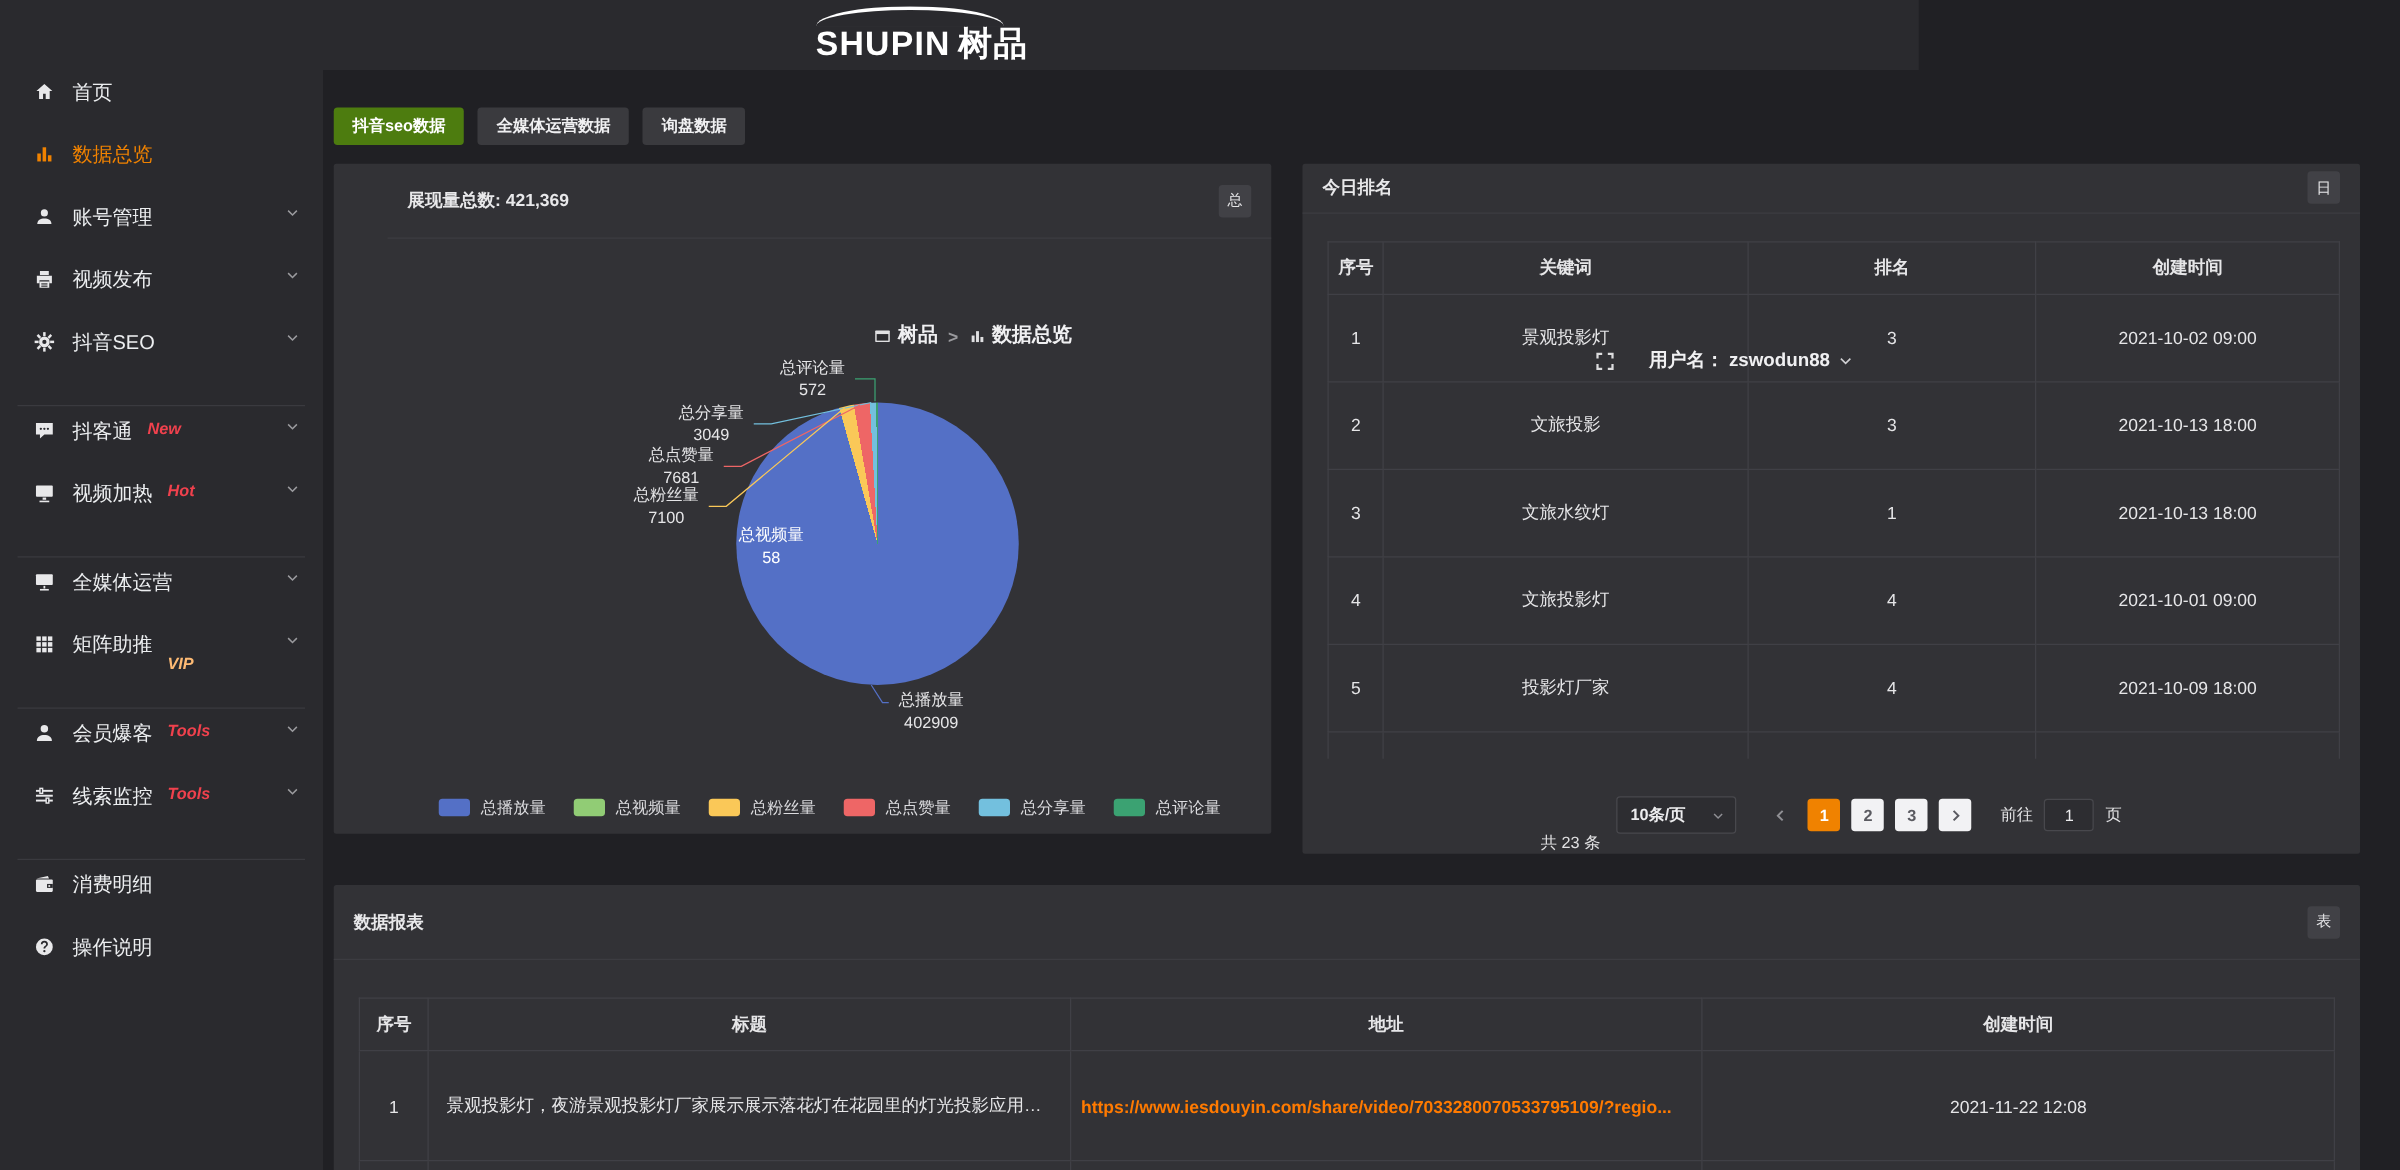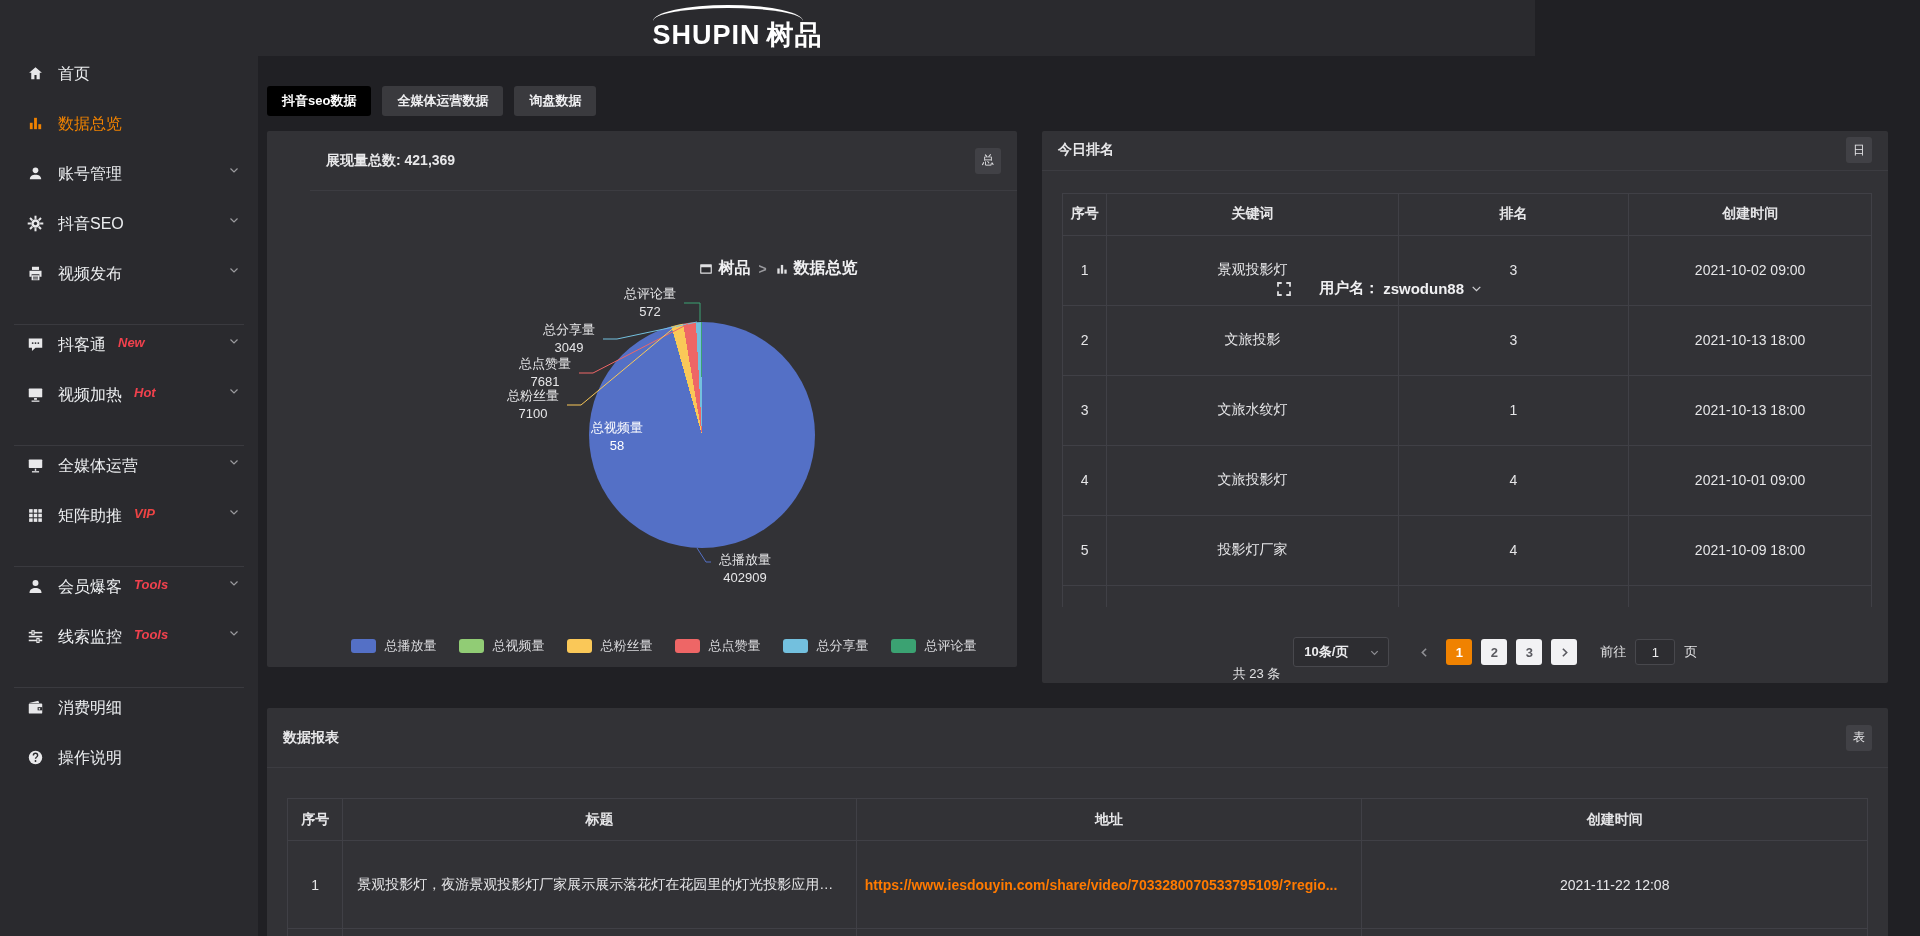--- a/index.html
+++ b/index.html
@@ -33,21 +33,21 @@
   .side-badge { margin-left:12px; font-size:13px; font-weight:bold; font-style:italic; }
   .side-arrow { position:absolute; right:18px; color:#9a9a9e; display:flex; }
   .side-divider { height:1px; background:#3a3a3f; margin:10px 14px; }
 
   
   .main { margin-left:258px; padding:56px 32px 0 9px; }
   .tabs-bar { margin-top:30px; display:flex; gap:11px; }
   .tab { height:30px; padding:0 15px; border:none; border-radius:3px; background:#3a3a3e;
     color:#f0f0f2; font-size:13px; font-weight:bold; cursor:pointer;
     font-family:"Liberation Sans","DejaVu Sans",sans-serif; }
-  .tab.active { background:#000000; color:#fff; }
+  .tab.active { background:#4d7c0f; color:#fff; }
 
   .panels-row { display:flex; gap:25px; margin-top:15px; }
   .panel { background:#323236; border-radius:2px; }
   .panel-head { height:60px; display:flex; align-items:center; justify-content:space-between;
     padding:0 16px 0 16px; border-bottom:1px solid #3c3c41; }
   .panel-title { font-size:14px; font-weight:bold; color:#e8e8ea; }
   .corner-btn { width:26px; height:26px; border:none; border-radius:3px; background:#414146;
     color:#e6e6e8; font-size:12px; cursor:pointer; font-family:inherit; }
 
   
@@ -187,20 +187,37 @@
       <span class="side-label">账号管理</span>
       <span class="side-arrow">
         <svg width="12" height="12" viewBox="0 0 24 24" fill="none" stroke="currentColor" stroke-width="2.4">
           <path d="M5 9l7 7 7-7"></path>
         </svg>
       </span>
     </div>
     <div class="side-item">
       <span class="side-icon">
         <svg width="17" height="17" viewBox="0 0 24 24" fill="currentColor">
+          <path d="M7 2.5h10V7H7z"></path>
+          <path d="M3.5 8h17v8.5h-3V13H6.5v3.5h-3z"></path>
+          <path d="M6.5 14.5h11v7h-11z"></path>
+          <rect x="8.5" y="16.5" width="7" height="1.3" fill="#2a2a2e"></rect>
+          <rect x="8.5" y="19" width="7" height="1.3" fill="#2a2a2e"></rect>
+        </svg>
+      </span>
+      <span class="side-label">视频发布</span>
+      <span class="side-arrow">
+        <svg width="12" height="12" viewBox="0 0 24 24" fill="none" stroke="currentColor" stroke-width="2.4">
+          <path d="M5 9l7 7 7-7"></path>
+        </svg>
+      </span>
+    </div>
+    <div class="side-item">
+      <span class="side-icon">
+        <svg width="17" height="17" viewBox="0 0 24 24" fill="currentColor">
           <g>
             <circle cx="12" cy="12" r="6"></circle>
             <rect x="10.6" y="1" width="2.8" height="4.5"></rect>
             <rect x="10.6" y="18.5" width="2.8" height="4.5"></rect>
             <rect x="1" y="10.6" width="4.5" height="2.8"></rect>
             <rect x="18.5" y="10.6" width="4.5" height="2.8"></rect>
             <g transform="rotate(45 12 12)">
               <rect x="10.6" y="1" width="2.8" height="4.5"></rect>
               <rect x="10.6" y="18.5" width="2.8" height="4.5"></rect>
               <rect x="1" y="10.6" width="4.5" height="2.8"></rect>
@@ -210,37 +227,20 @@
           </g>
         </svg>
       </span>
       <span class="side-label">抖音SEO</span>
       <span class="side-arrow">
         <svg width="12" height="12" viewBox="0 0 24 24" fill="none" stroke="currentColor" stroke-width="2.4">
           <path d="M5 9l7 7 7-7"></path>
         </svg>
       </span>
     </div>
-    <div class="side-item">
-      <span class="side-icon">
-        <svg width="17" height="17" viewBox="0 0 24 24" fill="currentColor">
-          <path d="M7 2.5h10V7H7z"></path>
-          <path d="M3.5 8h17v8.5h-3V13H6.5v3.5h-3z"></path>
-          <path d="M6.5 14.5h11v7h-11z"></path>
-          <rect x="8.5" y="16.5" width="7" height="1.3" fill="#2a2a2e"></rect>
-          <rect x="8.5" y="19" width="7" height="1.3" fill="#2a2a2e"></rect>
-        </svg>
-      </span>
-      <span class="side-label">视频发布</span>
-      <span class="side-arrow">
-        <svg width="12" height="12" viewBox="0 0 24 24" fill="none" stroke="currentColor" stroke-width="2.4">
-          <path d="M5 9l7 7 7-7"></path>
-        </svg>
-      </span>
-    </div>
     <div class="side-divider"></div>
     <div class="side-item">
       <span class="side-icon">
         <svg width="17" height="17" viewBox="0 0 24 24" fill="currentColor">
           <path d="M2.5 3.5h19v13h-9.5l-5 4.5v-4.5h-4.5z"></path>
           <circle cx="8" cy="10" r="1.3" fill="#2a2a2e"></circle>
           <circle cx="12" cy="10" r="1.3" fill="#2a2a2e"></circle>
           <circle cx="16" cy="10" r="1.3" fill="#2a2a2e"></circle>
         </svg>
       </span>
@@ -294,21 +294,21 @@
             <rect x="3" y="9.5" width="5" height="5"></rect>
             <rect x="9.5" y="9.5" width="5" height="5"></rect>
             <rect x="16" y="9.5" width="5" height="5"></rect>
             <rect x="3" y="16" width="5" height="5"></rect>
             <rect x="9.5" y="16" width="5" height="5"></rect>
             <rect x="16" y="16" width="5" height="5"></rect>
           </g>
         </svg>
       </span>
       <span class="side-label">矩阵助推</span>
-      <span class="side-badge" style="color: #ef4444;">VIP</span>
+      <span class="side-badge" style="color: #fdba74; margin-top: 17px;">VIP</span>
       <span class="side-arrow">
         <svg width="12" height="12" viewBox="0 0 24 24" fill="none" stroke="currentColor" stroke-width="2.4">
           <path d="M5 9l7 7 7-7"></path>
         </svg>
       </span>
     </div>
     <div class="side-divider"></div>
     <div class="side-item">
       <span class="side-icon">
         <svg width="17" height="17" viewBox="0 0 24 24" fill="currentColor">

